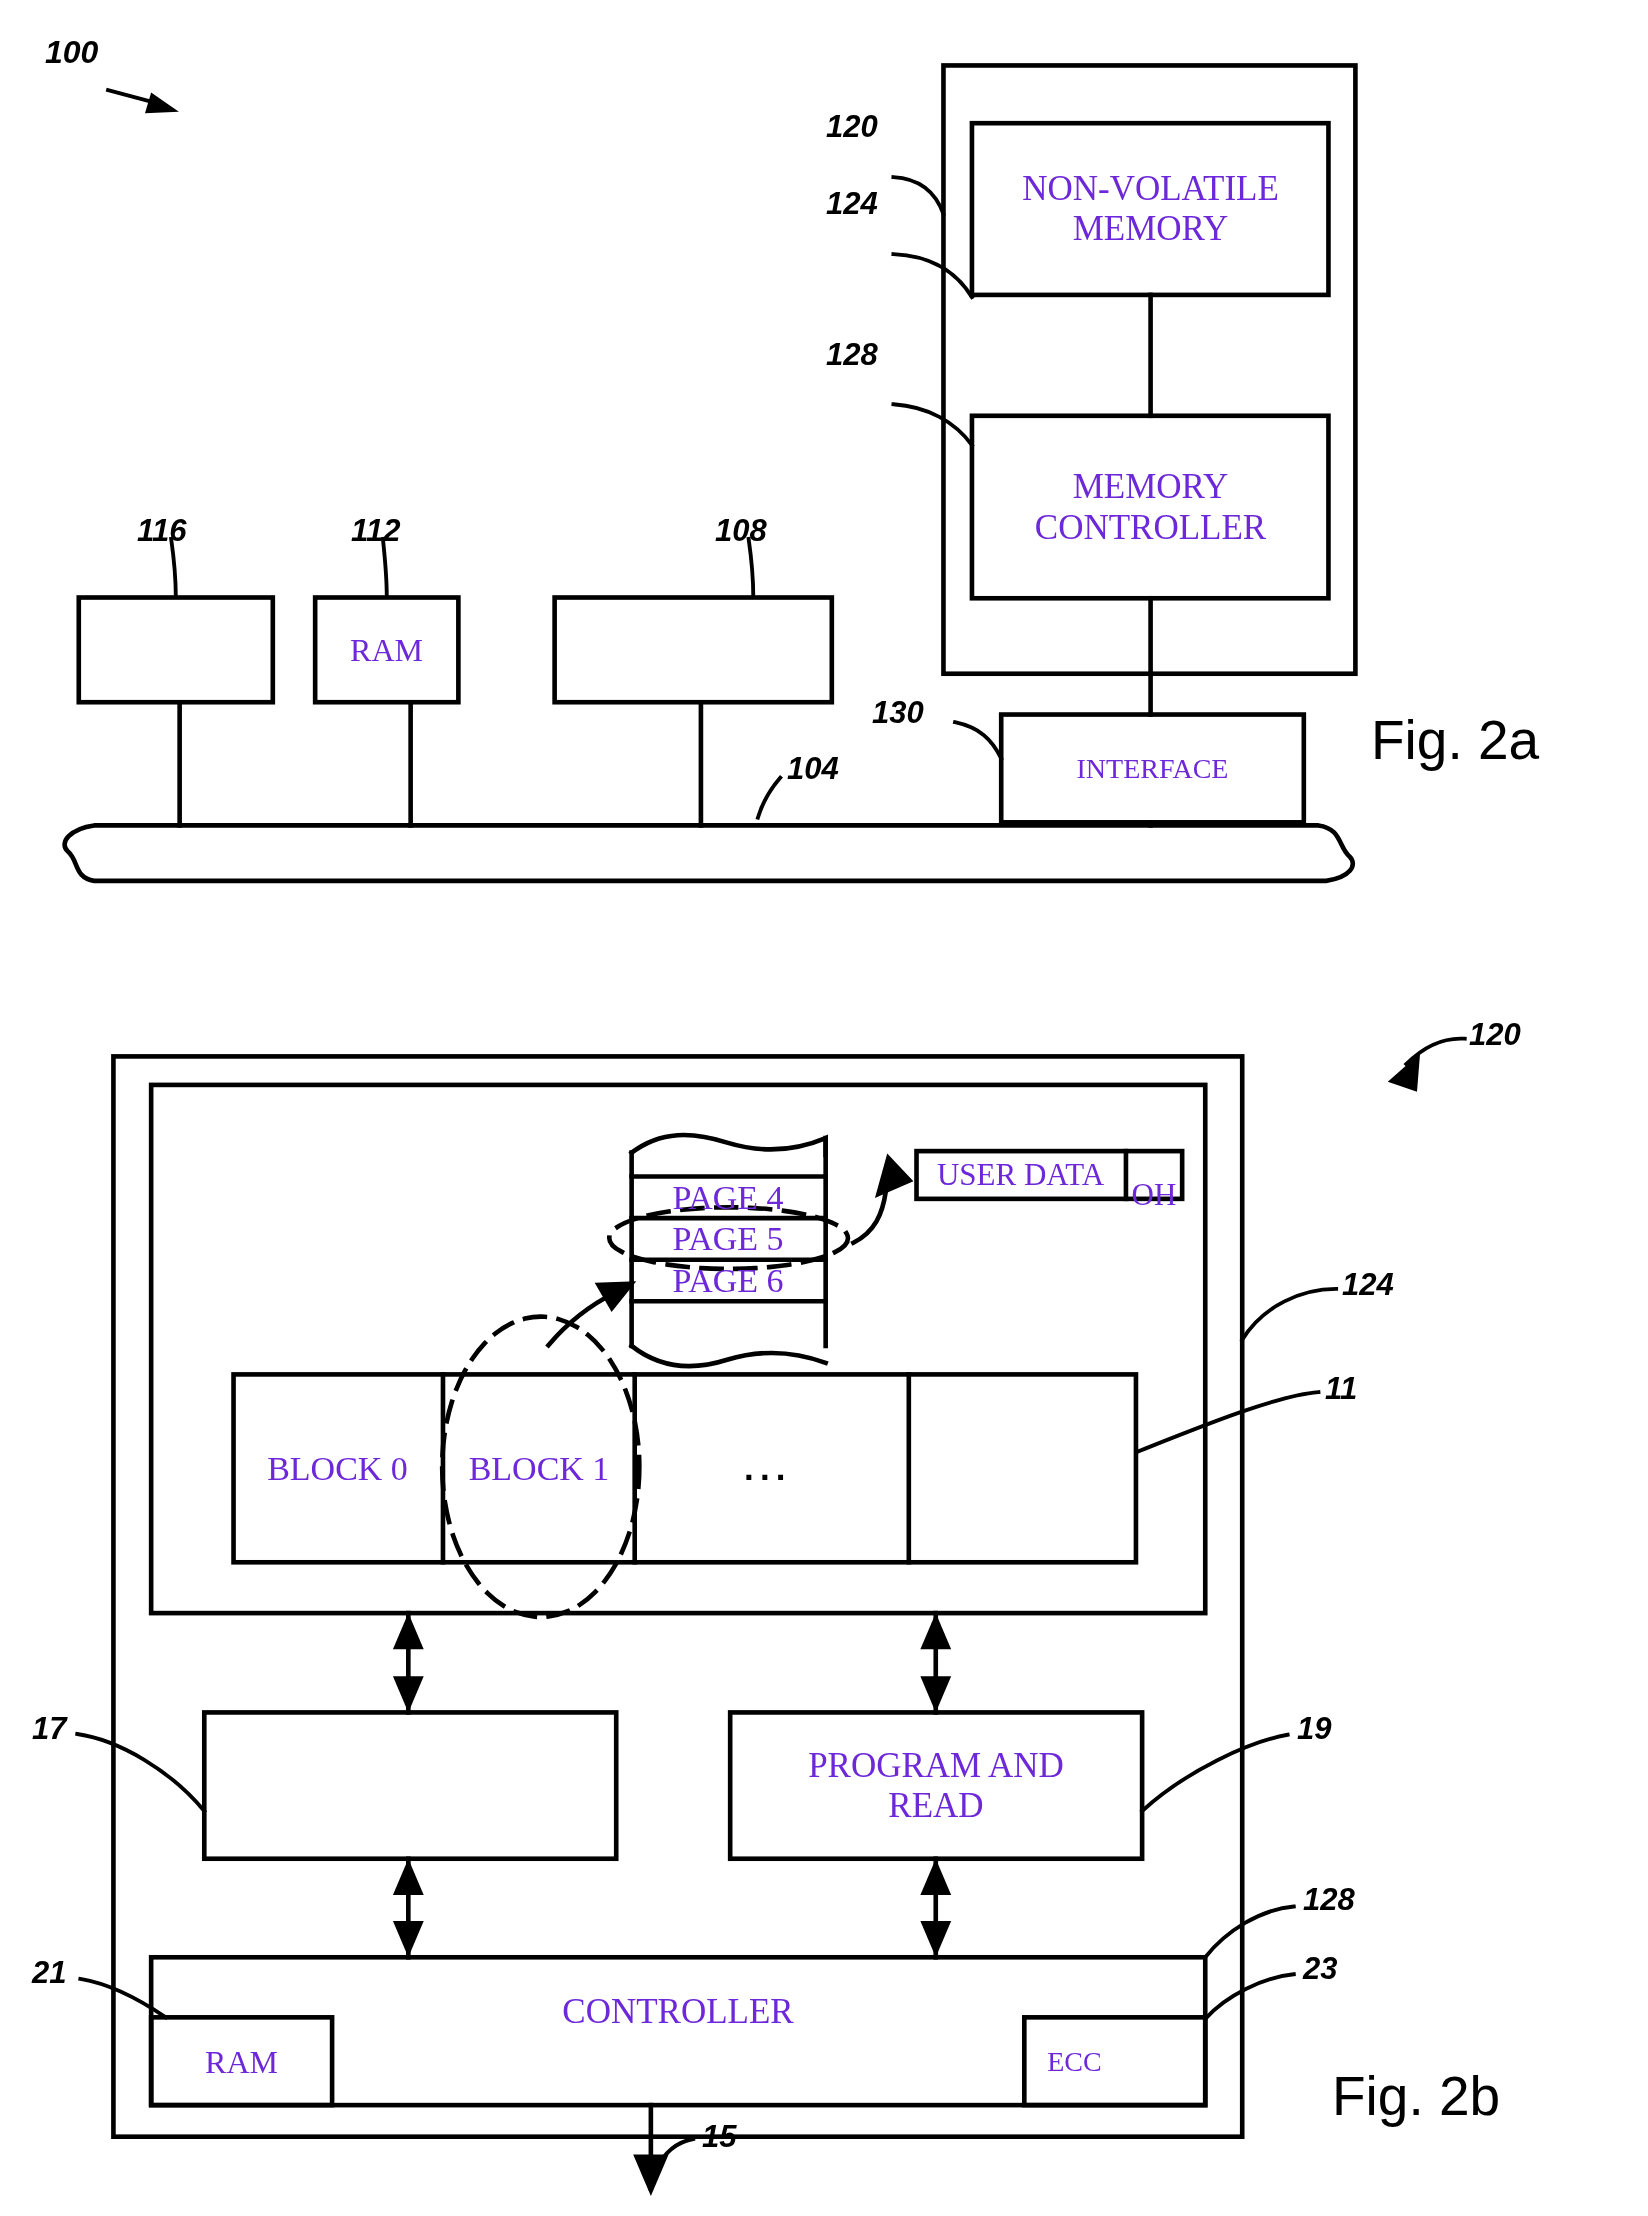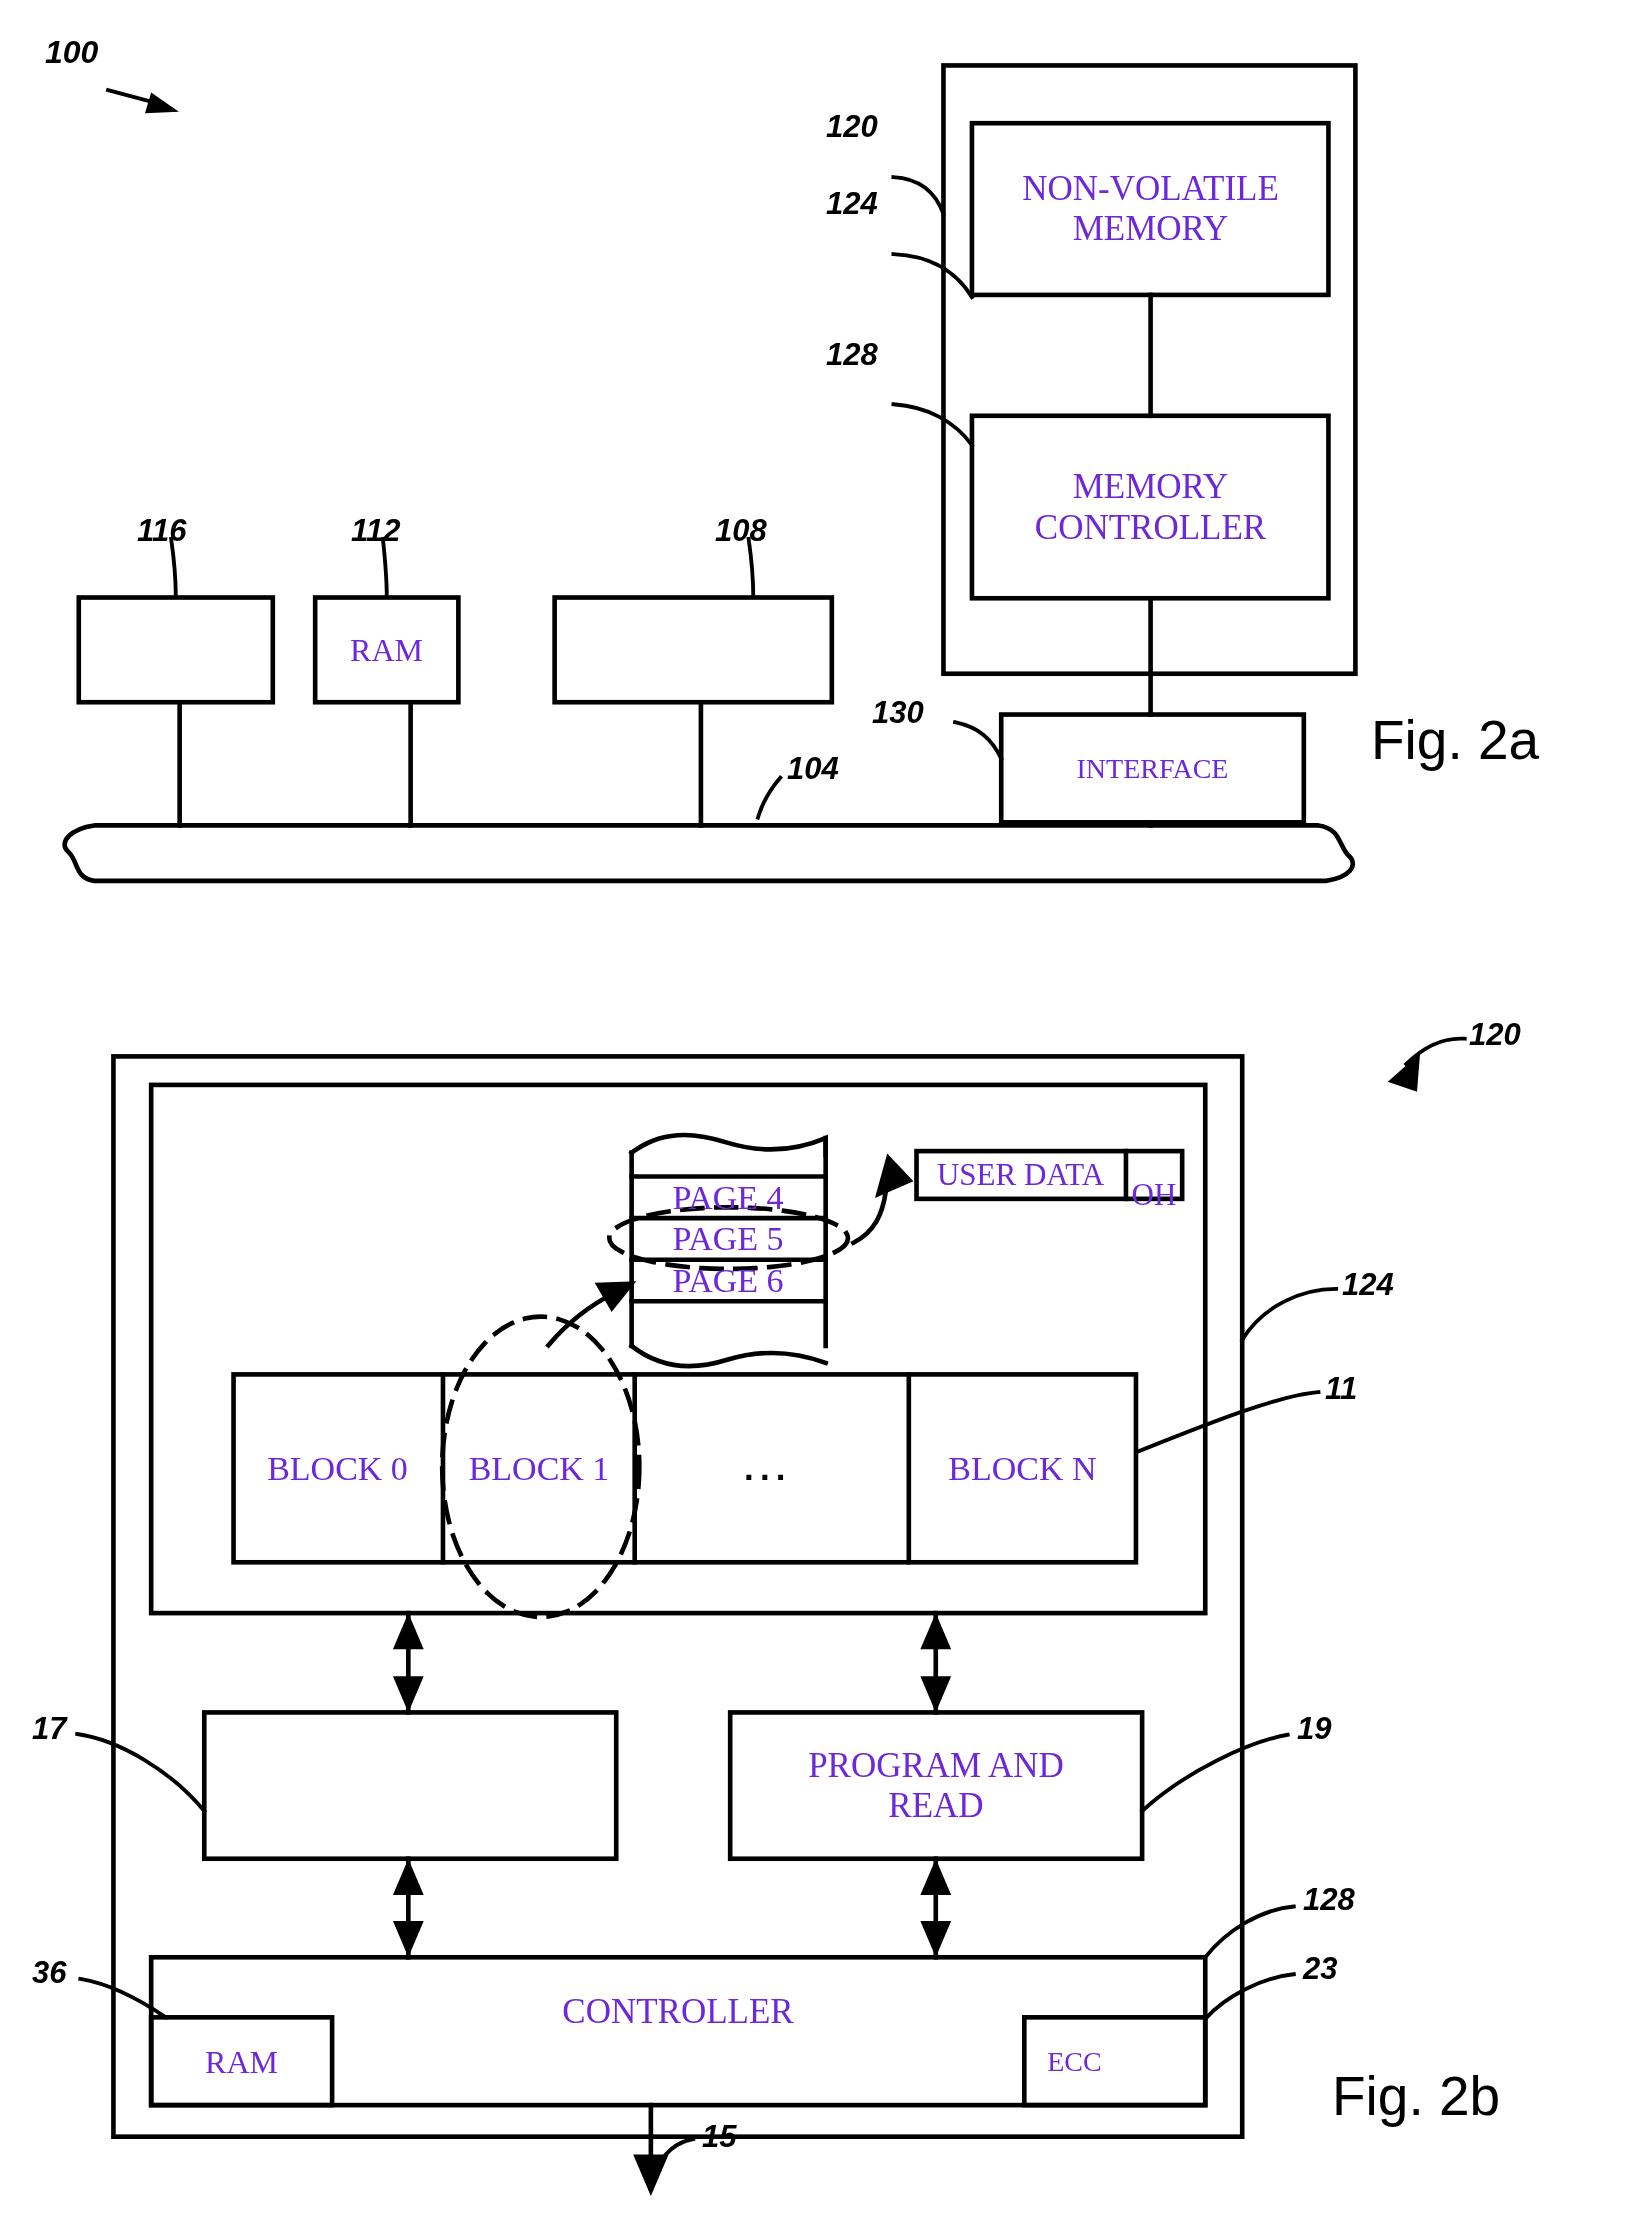--- a/index.html
+++ b/index.html
@@ -249,41 +249,40 @@
   <div class="lbl" style="left:1325px; top:1371px;">11</div>
 
   <div class="lbl" style="left:32px; top:1711px;">17</div>
 
   <div class="lbl" style="left:1297px; top:1711px;">19</div>
 
   <div class="lbl" style="left:1303px; top:1882px;">128</div>
 
   <div class="lbl" style="left:1303px; top:1951px;">23</div>
 
-  <div class="lbl" style="left:32px; top:1955px;">36</div>
+  <div class="lbl" style="left:32px; top:1955px;">21</div>
 
   <div class="lbl" style="left:702px; top:2119px;">15</div>
 
   <div class="boxtext" style="left:631px; top:1177px; width:194px; height:42px; font-size:34px;">PAGE 4</div>
 
   <div class="boxtext" style="left:631px; top:1218px; width:194px; height:42px; font-size:34px;">PAGE 5</div>
 
   <div class="boxtext" style="left:631px; top:1260px; width:194px; height:42px; font-size:34px;">PAGE 6</div>
 
   <div class="boxtext" style="left:916px; top:1151px; width:209px; height:48px; font-size:31px;">USER  DATA</div>
 
   <div class="boxtext" style="left:1126px; top:1151px; width:56px; height:48px; font-size:31px;margin-top:20px;">OH</div>
 
   <div class="boxtext" style="left:233px; top:1375px; width:209px; height:188px; font-size:34px;">BLOCK 0</div>
 
   <div class="boxtext" style="left:443px; top:1375px; width:192px; height:188px; font-size:34px;">BLOCK 1</div>
 
   <div class="dots" style="left:744px; top:1448px;">...</div>
 
-  <div class="boxtext" style="left:909px; top:1375px; width:227px; height:188px; font-size:34px;">BLOCK N</div>
 
 
   <div class="boxtext" style="left:730px; top:1713px; width:412px; height:146px; font-size:35px;">PROGRAM AND
 READ</div>
 
   <div class="boxtext" style="left:151px; top:1958px; width:1054px; height:108px; font-size:35px;">CONTROLLER</div>
 
   <div class="boxtext" style="left:151px; top:2018px; width:181px; height:88px; font-size:32px;">RAM</div>
 
   <div class="boxtext" style="left:984px; top:2018px; width:181px; height:88px; font-size:28px;">ECC</div>

